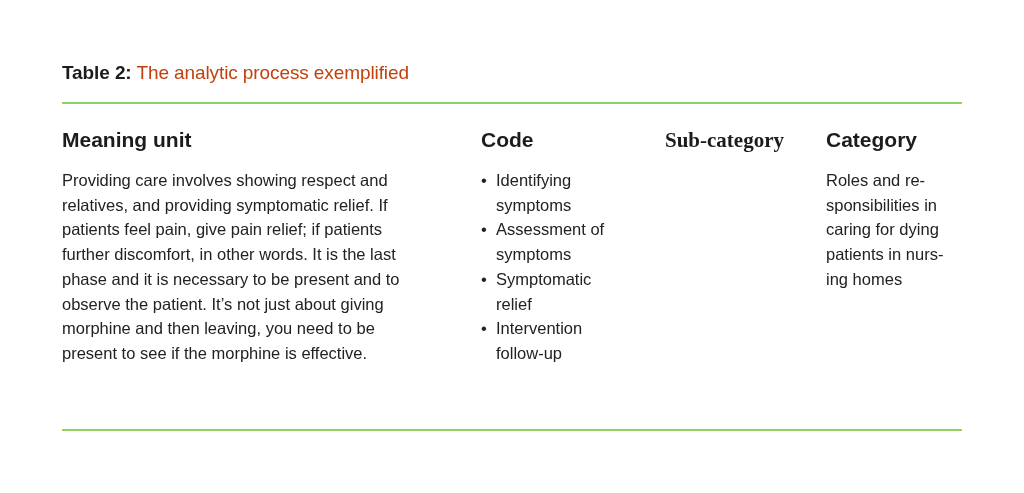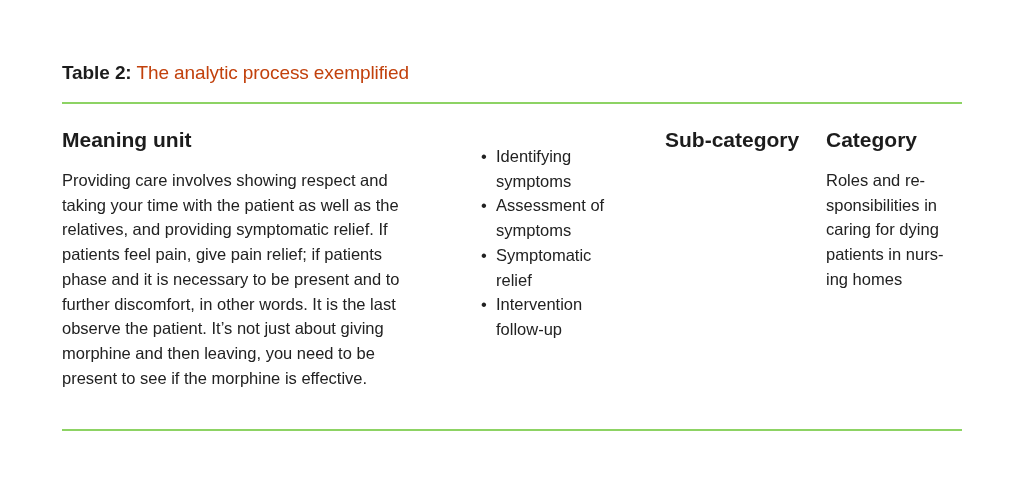--- a/index.html
+++ b/index.html
@@ -52,21 +52,21 @@
       font-size: 16.5px;
       line-height: 24.7px;
       color: #222;
     }
     .col .body .ln {
       display: block;
       white-space: nowrap;
     }
     .col-meaning { left: 62px; width: 400px; }
     .col-code { left: 481px; width: 170px; }
-    .col-sub { left: 665px; width: 150px; }
+    .col-sub { left: 665px; width: 150px; font-family: Liberation Serif, serif; }
     .col-cat { left: 826px; width: 140px; }
 
     ul.codes {
       list-style: none;
       margin: 0;
       padding: 0;
     }
     ul.codes li {
       position: relative;
       padding-left: 15px;
@@ -84,32 +84,32 @@
 <div class="title">
   <span class="label">Table 2:</span><span class="text"> The analytic process exemplified</span>
 </div>
 
 <div class="rule top"></div>
 
 <div class="col col-meaning">
   <div class="head">Meaning unit</div>
   <div class="body">
     <span class="ln">Providing care involves showing respect and</span>
-    <span class="ln">taking your time with the patient as well as the</span>
     <span class="ln">relatives, and providing symptomatic relief. If</span>
     <span class="ln">patients feel pain, give pain relief; if patients</span>
+    <span class="ln">further discomfort, in other words. It is the last</span>
     <span class="ln">phase and it is necessary to be present and to</span>
-    <span class="ln">further discomfort, in other words. It is the last</span>
     <span class="ln">observe the patient. It’s not just about giving</span>
     <span class="ln">morphine and then leaving, you need to be</span>
     <span class="ln">present to see if the morphine is effective.</span>
   </div>
 </div>
 
 <div class="col col-code">
+  <div class="head">Code</div>
   <div class="body">
     <ul class="codes">
       <li>
         <span class="bullet">•</span>
         <span class="ln">Identifying</span>
         <span class="ln">symptoms</span>
       </li>
       <li>
         <span class="bullet">•</span>
         <span class="ln">Assessment of</span>

